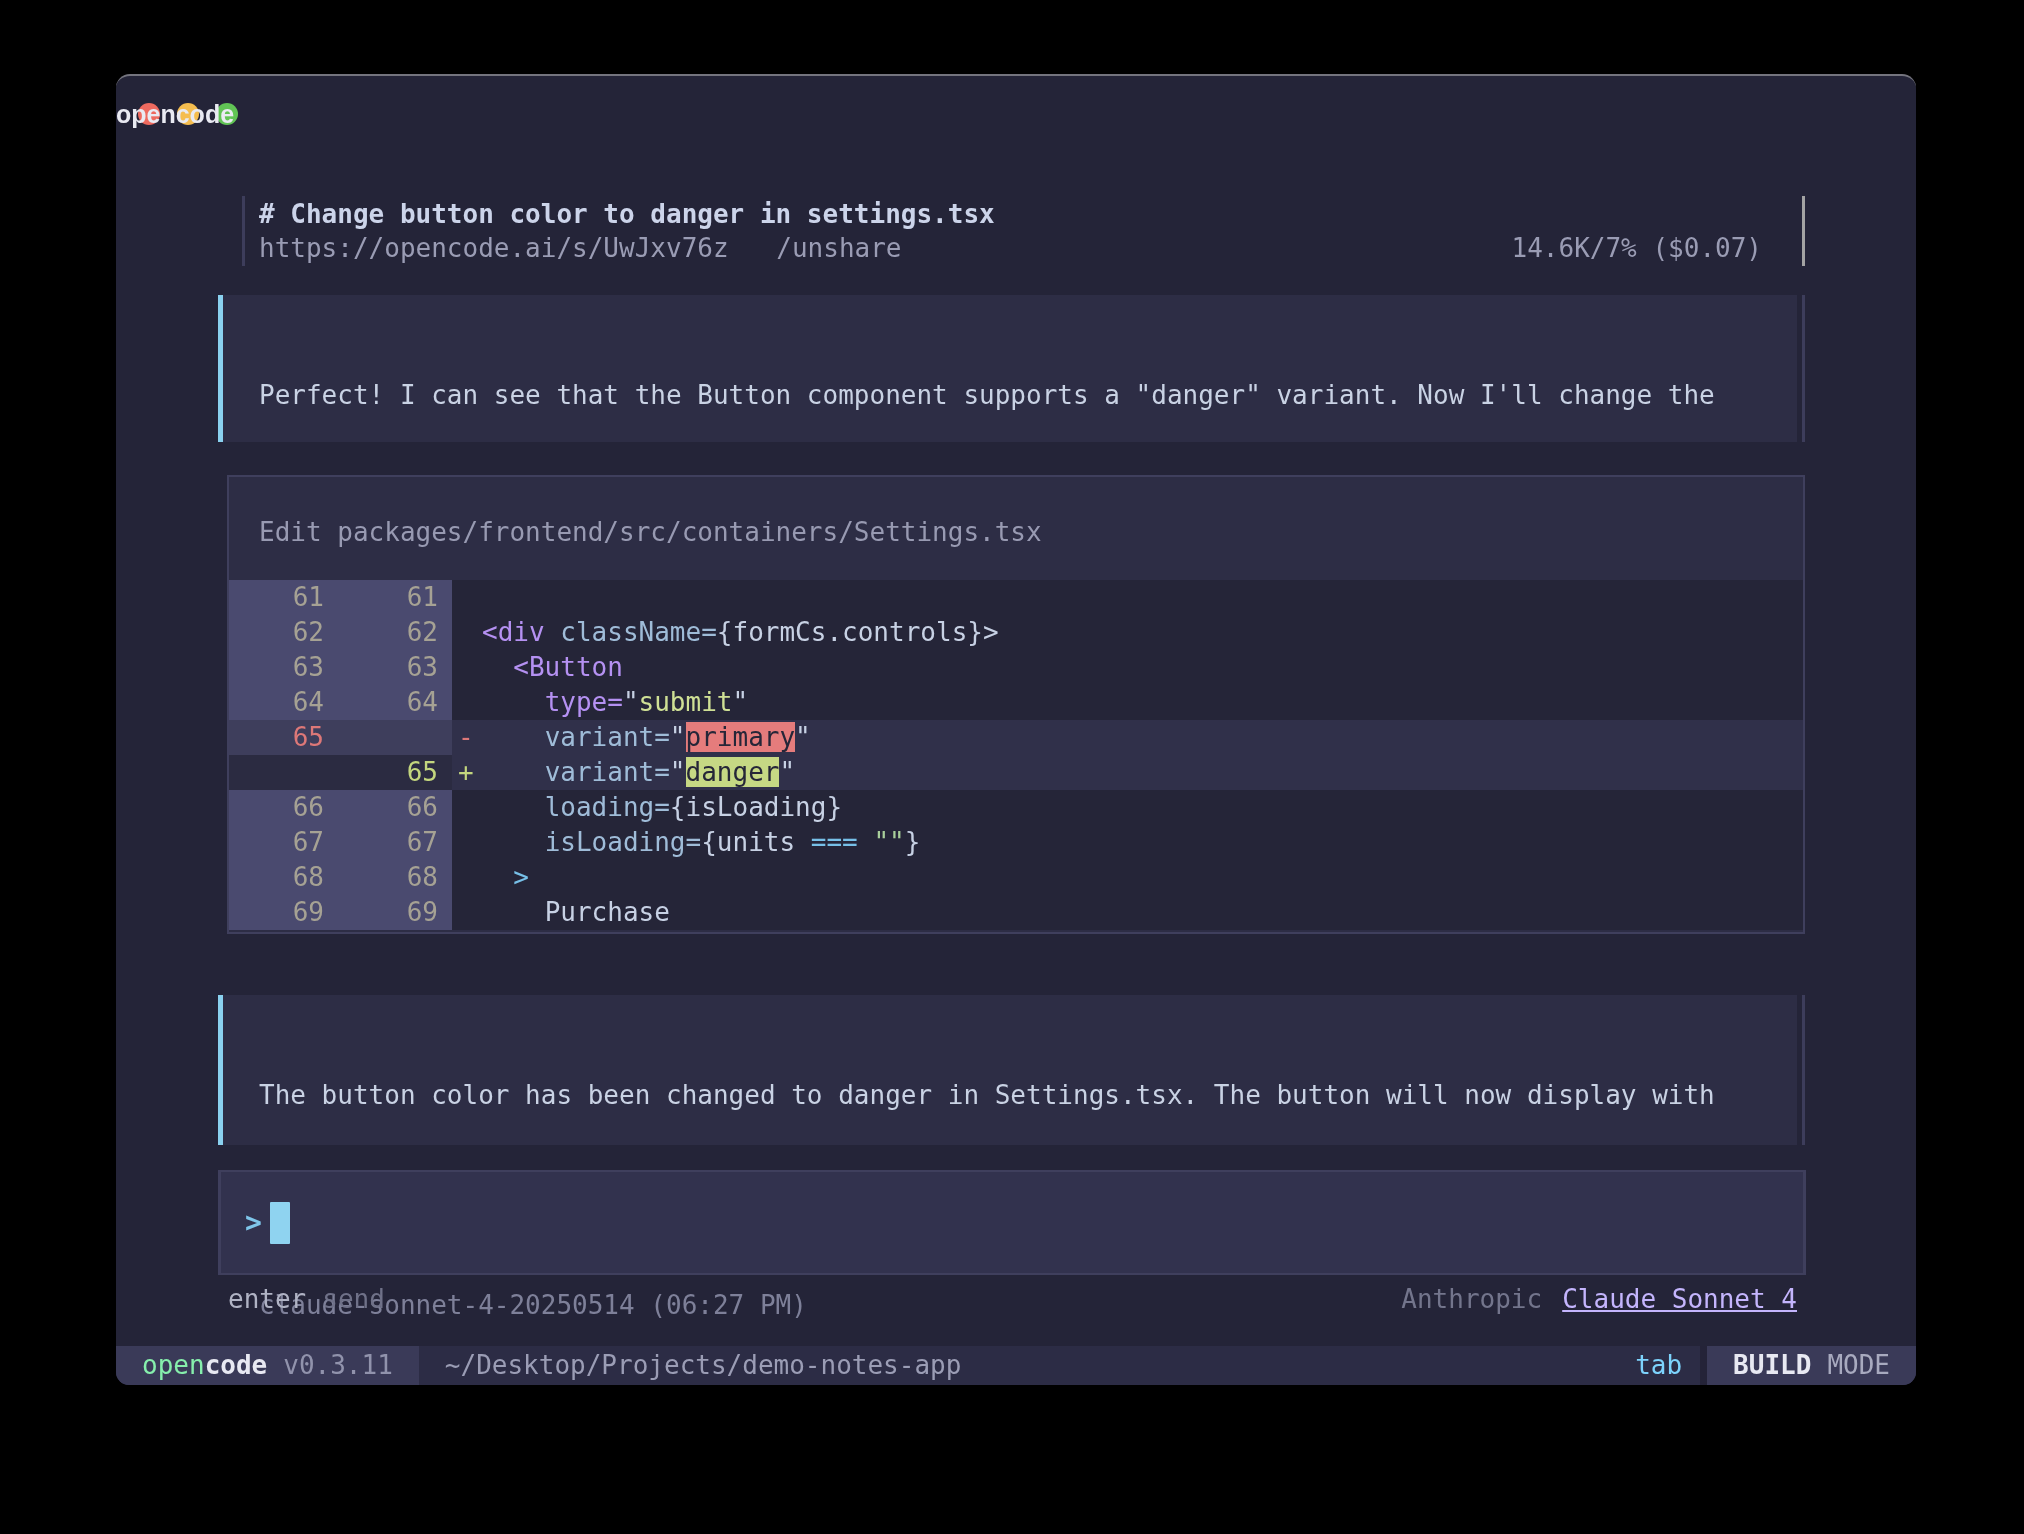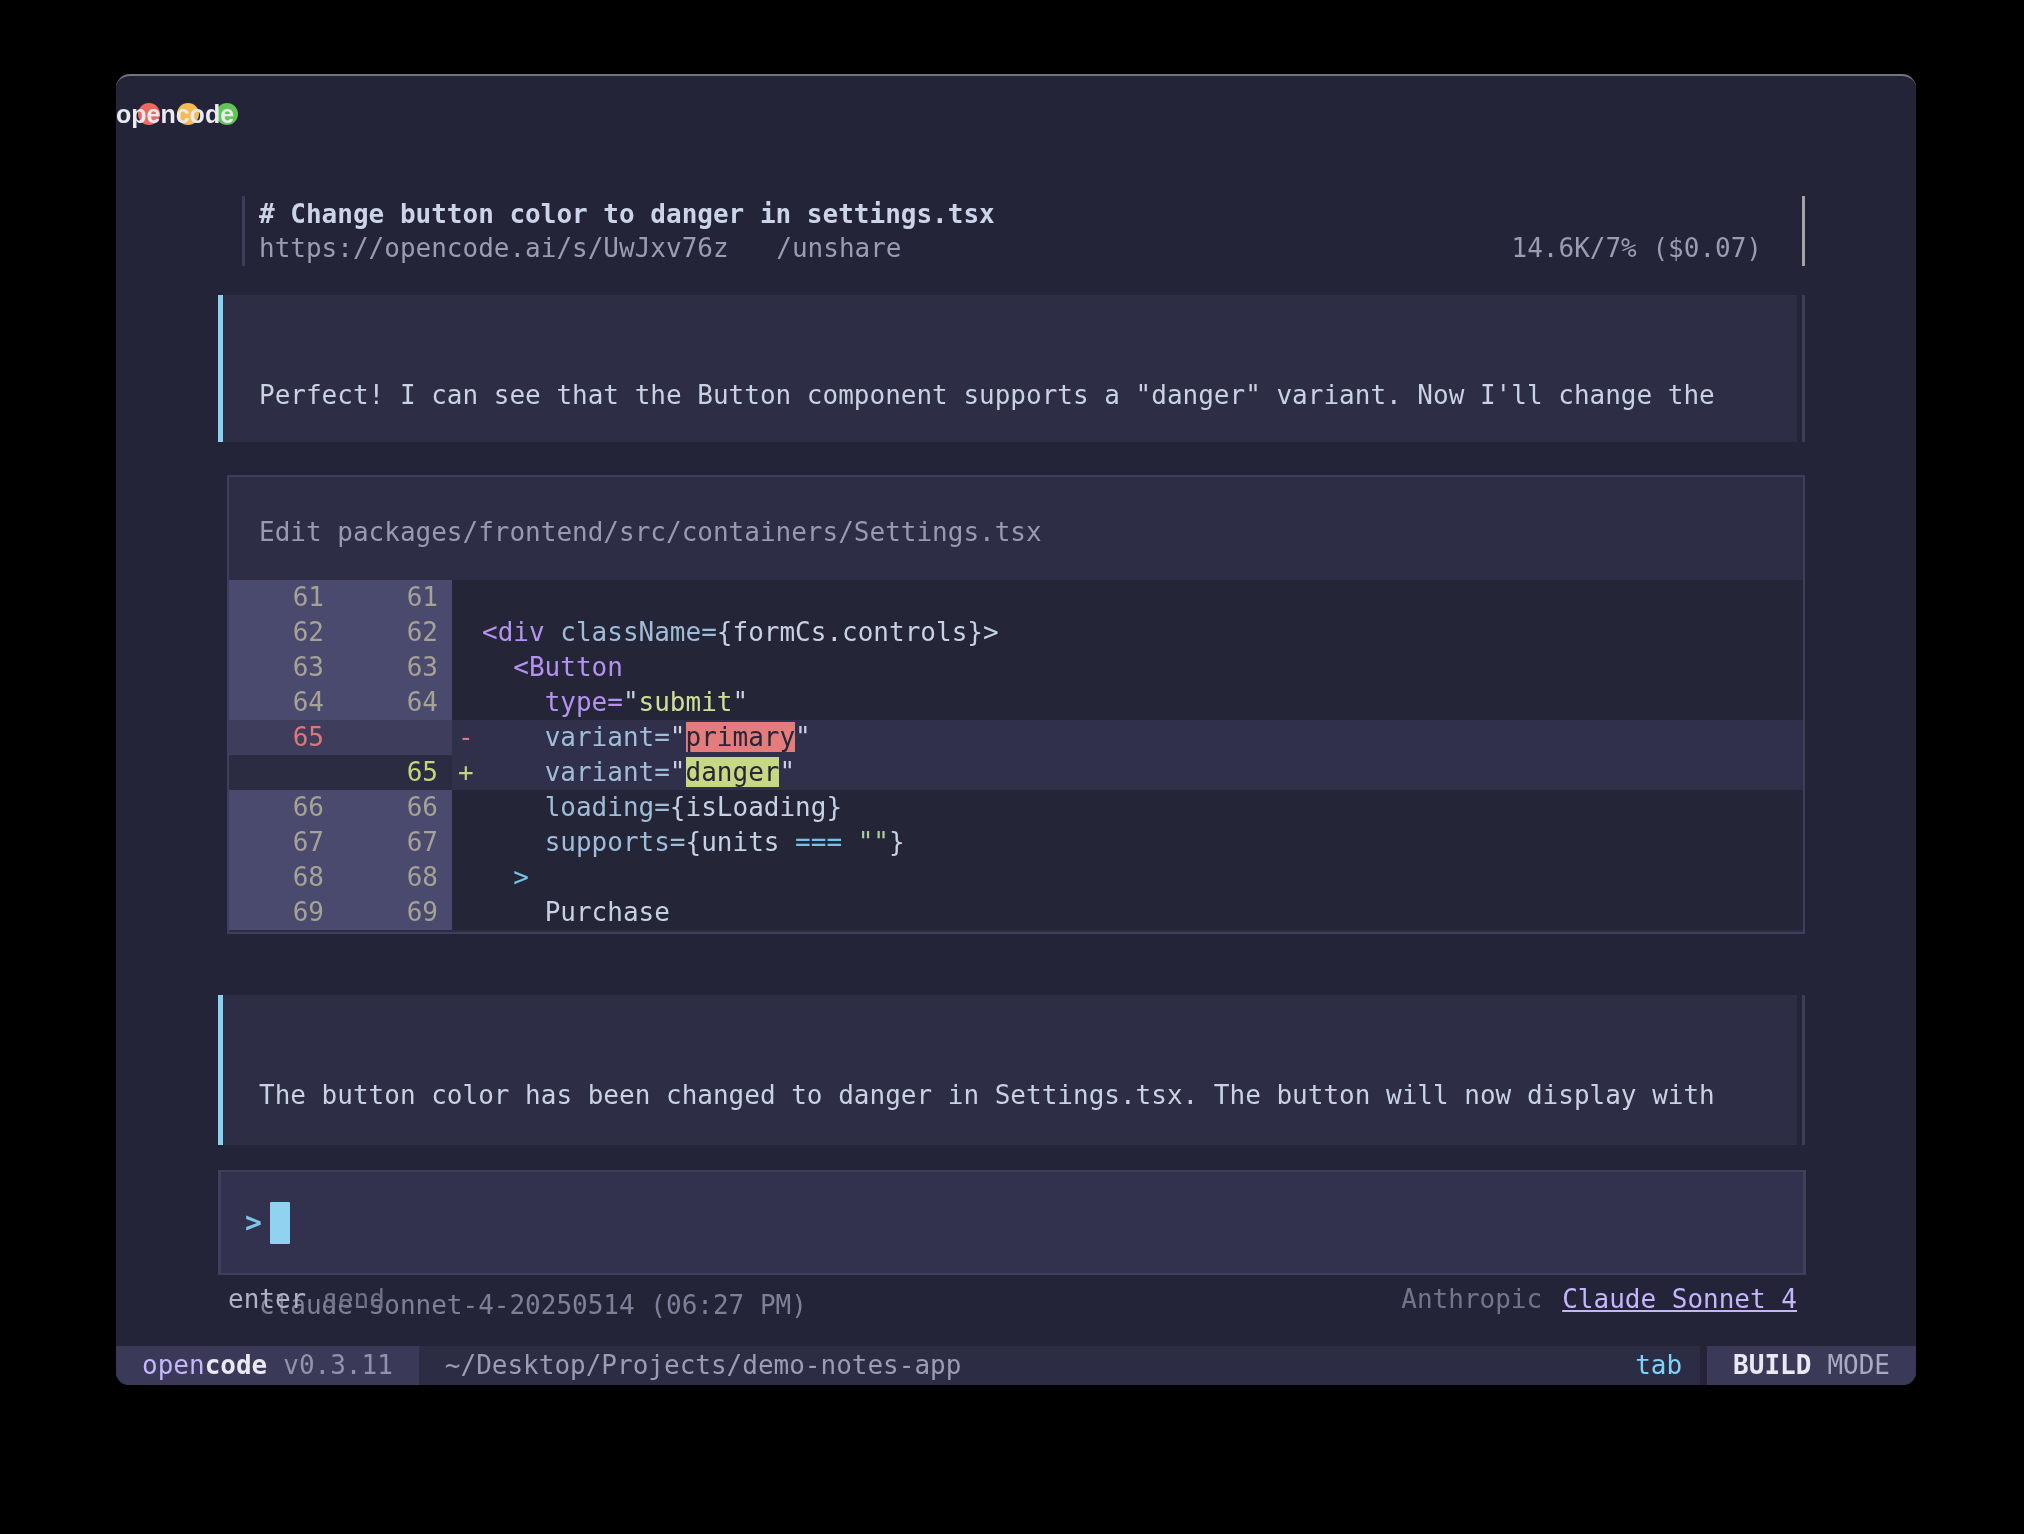--- a/index.html
+++ b/index.html
@@ -64,21 +64,21 @@
         justify-content:space-between;font-size:26px;line-height:34px;}
   .fkey{color:#b0b3c4;} .fact{color:#6f7188;margin-left:16px;}
   .fprov{color:#73758c;} .fmodel{color:#c4b5fd;margin-left:20px;text-decoration:underline;}
   
   .sbar{position:absolute;left:0;right:0;bottom:0;height:39px;background:#2c2c45;
         border-radius:0 0 13px 13px;display:flex;align-items:stretch;
         font-size:26px;line-height:39px;}
   .seg{background:#3a3a58;padding:0 26px;white-space:nowrap;}
   .seg-l{border-radius:0 0 0 13px;}
   .seg-r{border-radius:0 0 13px 0;}
-  .s-open{color:#c4b5fd;text-align:right;} .s-code{color:#e8e9f2;font-weight:bold;} .s-ver{color:#9193ac;margin-left:16px;margin-top:12px;}
+  .s-open{color:#86efac;text-align:right;} .s-code{color:#e8e9f2;font-weight:bold;} .s-ver{color:#9193ac;margin-left:16px;margin-top:12px;}
   .path{margin-left:26px;color:#9b9db5;white-space:nowrap;}
   .grow{flex:1;}
   .tab{color:#7dd3fc;margin-right:18px;}
   .sep{width:7px;background:#242338;}
   .s-mode{color:#a8aabf;margin-left:16px;}
 </style>
 </head>
 <body>
 
 <div class="canvas">
@@ -153,21 +153,21 @@
           <div class="drow ctx">
             <span class="gut go">66</span>
             <span class="gut gn">66</span>
             <span class="sign"></span>
             <span class="code"><span class="tok-fg">    </span><span class="tok-attr">loading=</span><span class="tok-fg">{isLoading}</span></span>
           </div>
           <div class="drow ctx">
             <span class="gut go">67</span>
             <span class="gut gn">67</span>
             <span class="sign"></span>
-            <span class="code"><span class="tok-fg">    </span><span class="tok-attr">supports=</span><span class="tok-fg">{units </span><span class="tok-cyan">===</span><span class="tok-fg"> </span><span class="tok-green">""</span><span class="tok-fg">}</span></span>
+            <span class="code"><span class="tok-fg">    </span><span class="tok-attr">isLoading=</span><span class="tok-fg">{units </span><span class="tok-cyan">===</span><span class="tok-fg"> </span><span class="tok-green">""</span><span class="tok-fg">}</span></span>
           </div>
           <div class="drow ctx">
             <span class="gut go">68</span>
             <span class="gut gn">68</span>
             <span class="sign"></span>
             <span class="code"><span class="tok-fg">  </span><span class="tok-cyan">&gt;</span></span>
           </div>
           <div class="drow ctx">
             <span class="gut go">69</span>
             <span class="gut gn">69</span>

